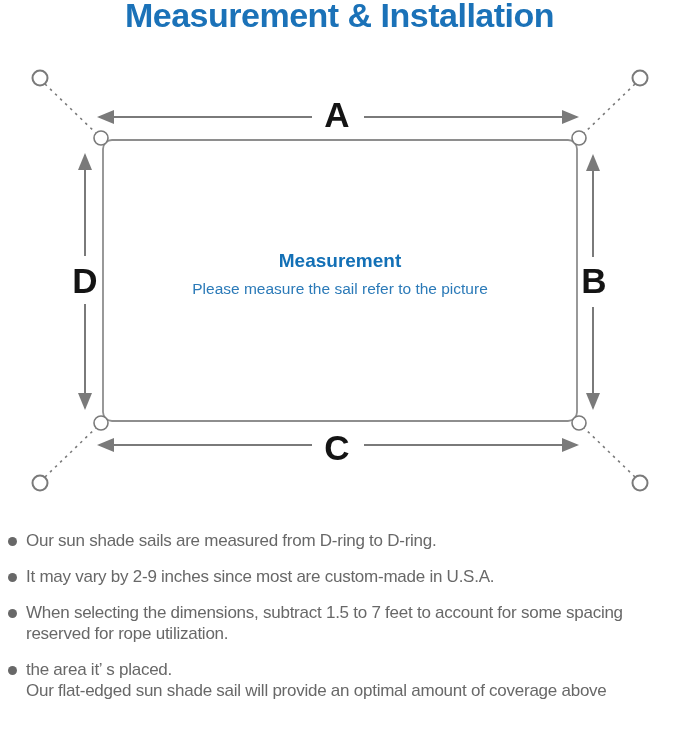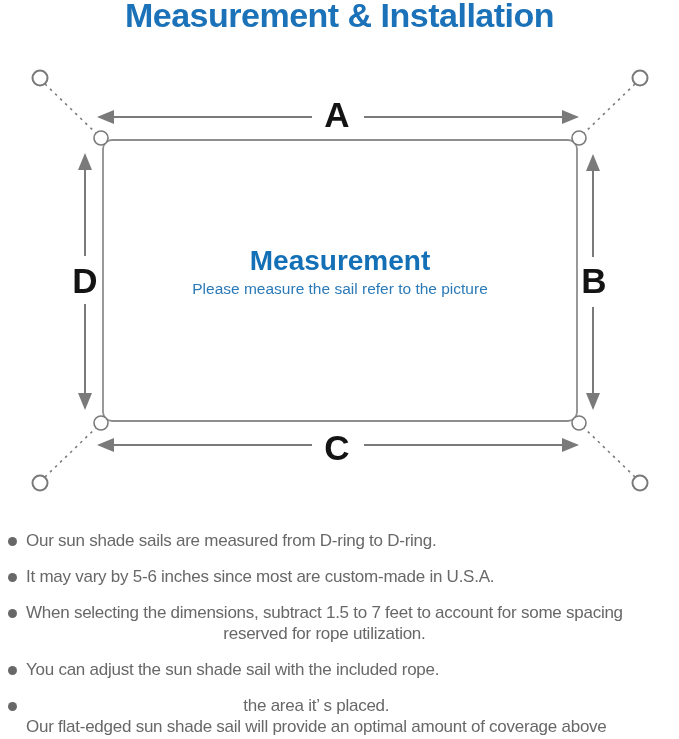--- a/index.html
+++ b/index.html
@@ -33,21 +33,21 @@
     line-height: 1;
   }
   .label-a { left: 337px; top: 114px; }
   .label-b { left: 594px; top: 280px; }
   .label-c { left: 337px; top: 447px; }
   .label-d { left: 85px;  top: 280px; }
   .center-title {
     position: absolute;
     left: 340px; top: 261px;
     transform: translate(-50%, -50%);
-    font-size: 28px;
+    font-size: 19px;
     font-weight: bold;
     color: #1370b6;
     white-space: nowrap;
   }
   .center-subtitle {
     position: absolute;
     left: 340px; top: 289px;
     transform: translate(-50%, -50%);
     font-size: 15.5px;
     color: #2b7ab8;
@@ -56,21 +56,20 @@
   .notes {
     position: absolute;
     top: 530px; left: 8px; width: 667px;
     list-style: none;
   }
   .note-item {
     display: flex;
     align-items: flex-start;
     margin-bottom: 15px;
     color: #686868;
-    text-align: center;
   }
   .bullet-dot {
     width: 9px; height: 9px;
     border-radius: 50%;
     background: #686868;
     flex-shrink: 0;
     margin: 7px 9px 0 0;
   }
   .note-text {
     font-size: 17px;
@@ -143,36 +142,30 @@
 <ul class="notes">
   <li class="note-item">
     <span class="bullet-dot"></span>
     <span class="note-text">
       <div>Our sun shade sails are measured from D-ring to D-ring.</div>
     </span>
   </li>
   <li class="note-item">
     <span class="bullet-dot"></span>
     <span class="note-text">
-      <div>It may vary by 5-6 inches since most are custom-made in U.S.A.</div>
+      <div>It may vary by 2-9 inches since most are custom-made in U.S.A.</div>
     </span>
   </li>
   <li class="note-item">
     <span class="bullet-dot"></span>
     <span class="note-text">
       <div>When selecting the dimensions, subtract 1.5 to 7 feet to account for some spacing</div>
       <div>reserved for rope utilization.</div>
     </span>
   </li>
   <li class="note-item">
     <span class="bullet-dot"></span>
     <span class="note-text">
-      <div>You can adjust the sun shade sail with the included rope.</div>
-    </span>
-  </li>
-  <li class="note-item">
-    <span class="bullet-dot"></span>
-    <span class="note-text">
       <div>the area it’ s placed.</div>
       <div>Our flat-edged sun shade sail will provide an optimal amount of coverage above</div>
     </span>
   </li>
 </ul>
 
 </body></html>

